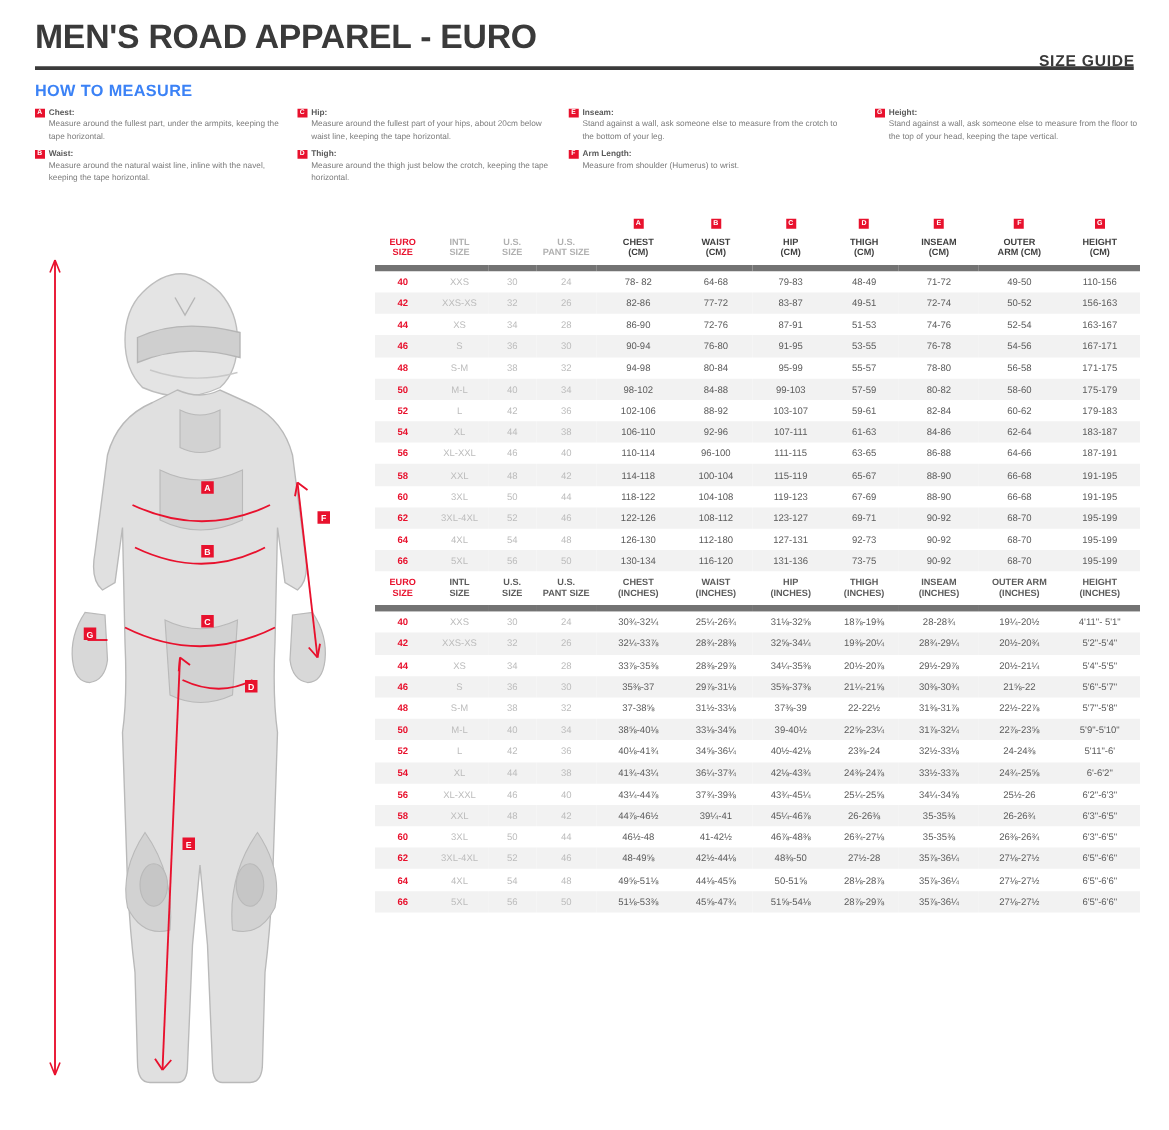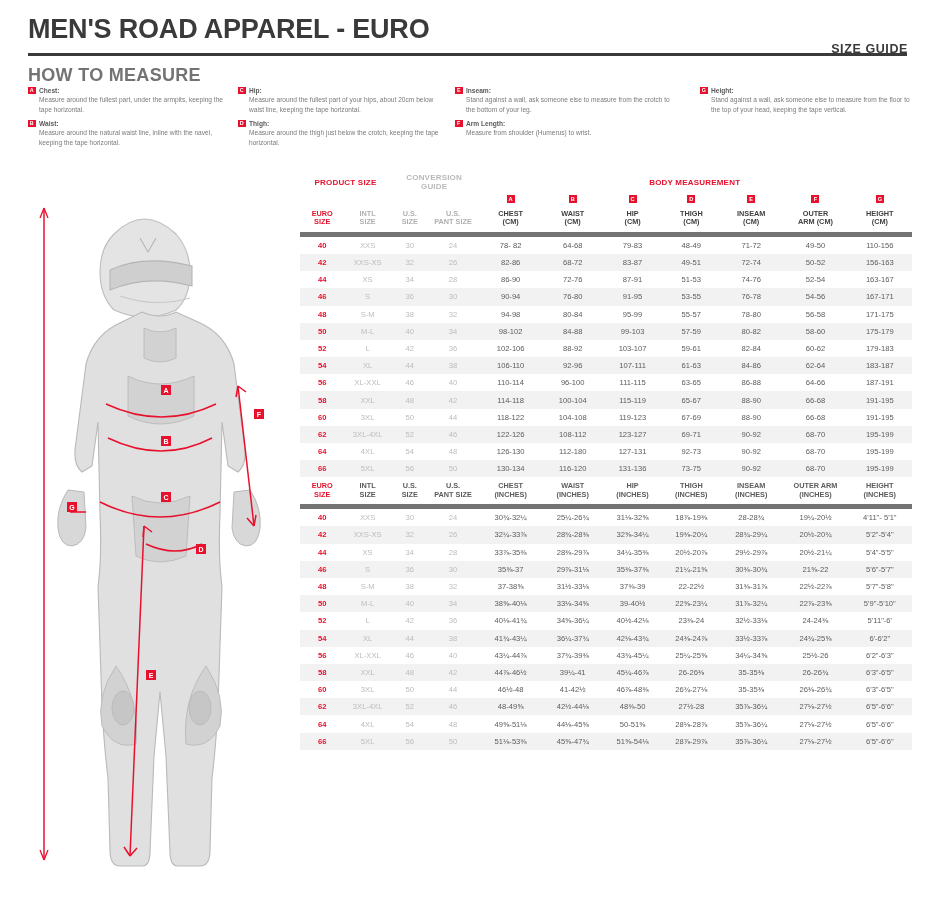--- a/index.html
+++ b/index.html
@@ -14,21 +14,21 @@
   .hdr{position:absolute;left:28px;top:14px;width:880px;}
   .hdr-title{
     font-size:27px;font-weight:bold;color:#3a3a3a;letter-spacing:-0.2px;
     font-family:"Liberation Sans", sans-serif;
   }
   .hdr-right{position:absolute;right:0;top:28px;text-align:center;}
   .hdr-sizeguide{font-size:12.5px;font-weight:bold;color:#3a3a3a;letter-spacing:0.6px;}
   .hdr-rule{position:absolute;left:28px;top:53px;width:879px;height:3px;background:#3a3a3a;}
 
   
-  .htm-title{position:absolute;left:28px;top:65px;font-size:18px;font-weight:bold;color:#737373;letter-spacing:0.3px;}
+  .htm-title{position:absolute;left:28px;top:65px;font-size:13px;font-weight:bold;color:#3b82f6;letter-spacing:0.3px;}
   .measure-block{position:absolute;top:86px;font-size:6.6px;line-height:1.42;color:#6d6d6d;}
   .mb-item{position:relative;padding-left:11px;margin-bottom:5px;}
   .mb-letter{
     position:absolute;left:0;top:0.5px;width:7.5px;height:7.5px;background:#e8112d;color:#fff;
     font-size:5.4px;font-weight:bold;text-align:center;line-height:7.5px;
   }
   .mb-name{font-weight:bold;color:#5a5a5a;font-size:6.6px;}
   .mb-desc{display:block;color:#7b7b7b;}
 
   .col1{left:28px;width:198px;}
@@ -214,25 +214,20 @@
         <col style="width:60px">
           <col style="width:52px">
           <col style="width:56px">
         <col style="width:50px">
           <col style="width:58px">
           <col style="width:58px">
           <col style="width:58px">
       </colgroup>
 
       <tbody>
-          <tr>
-        <td class="grp-head grp-prod" colspan="2">PRODUCT SIZE</td>
-        <td class="grp-head grp-conv" colspan="2">CONVERSION GUIDE</td>
-        <td class="grp-head grp-body" colspan="7">BODY MEASUREMENT</td>
-      </tr>
 
       <tr class="letterrow">
         <td></td>
         <td></td>
         <td></td>
         <td></td>
         <td><span class="letterbadge">A</span></td>
         <td><span class="letterbadge">B</span></td>
         <td><span class="letterbadge">C</span></td>
         <td><span class="letterbadge">D</span></td>
@@ -269,21 +264,21 @@
             <td>71-72</td>
             <td>49-50</td>
             <td>110-156</td>
           </tr>
           <tr class="data alt">
             <td class="eurosz">42</td>
             <td class="conv">XXS-XS</td>
             <td class="conv">32</td>
             <td class="conv">26</td>
             <td>82-86</td>
-            <td>68-72</td>
+            <td>77-72</td>
             <td>83-87</td>
             <td>49-51</td>
             <td>72-74</td>
             <td>50-52</td>
             <td>156-163</td>
           </tr>
           <tr class="data">
             <td class="eurosz">44</td>
             <td class="conv">XS</td>
             <td class="conv">34</td>

